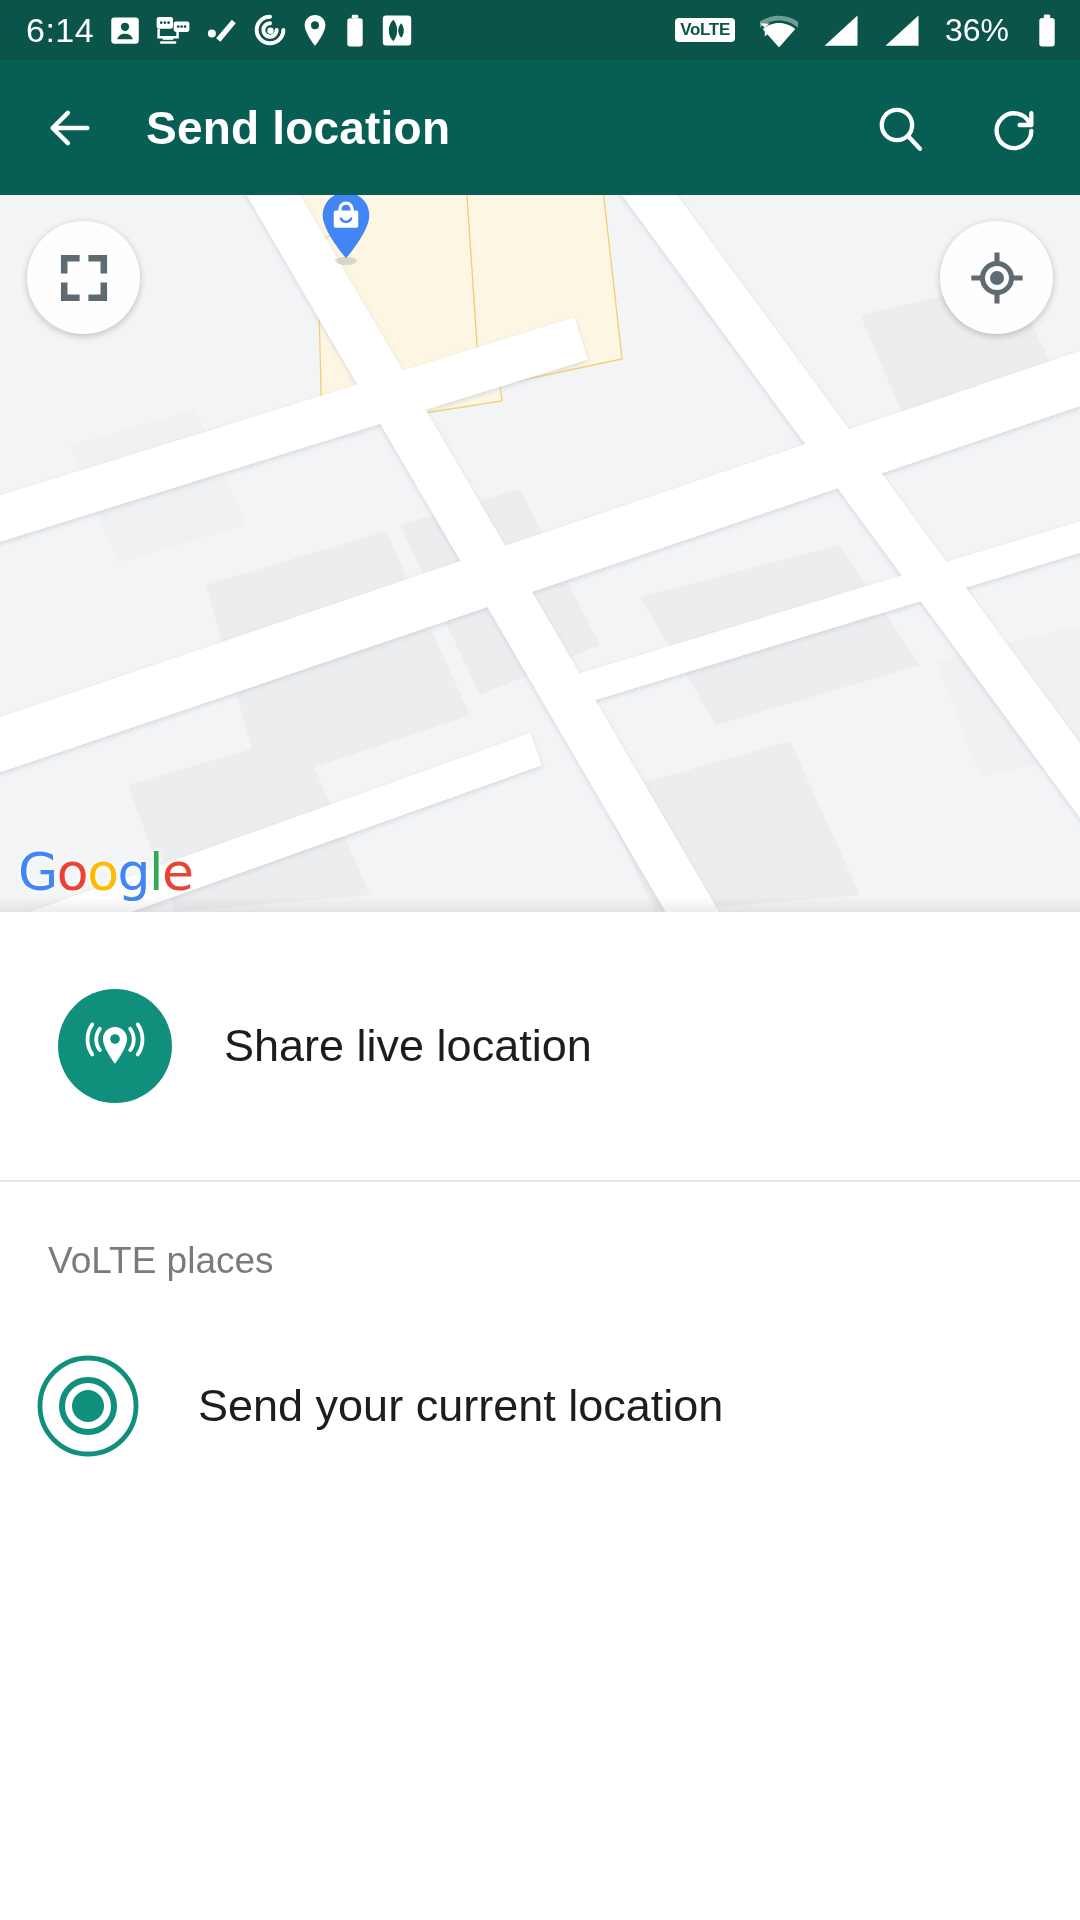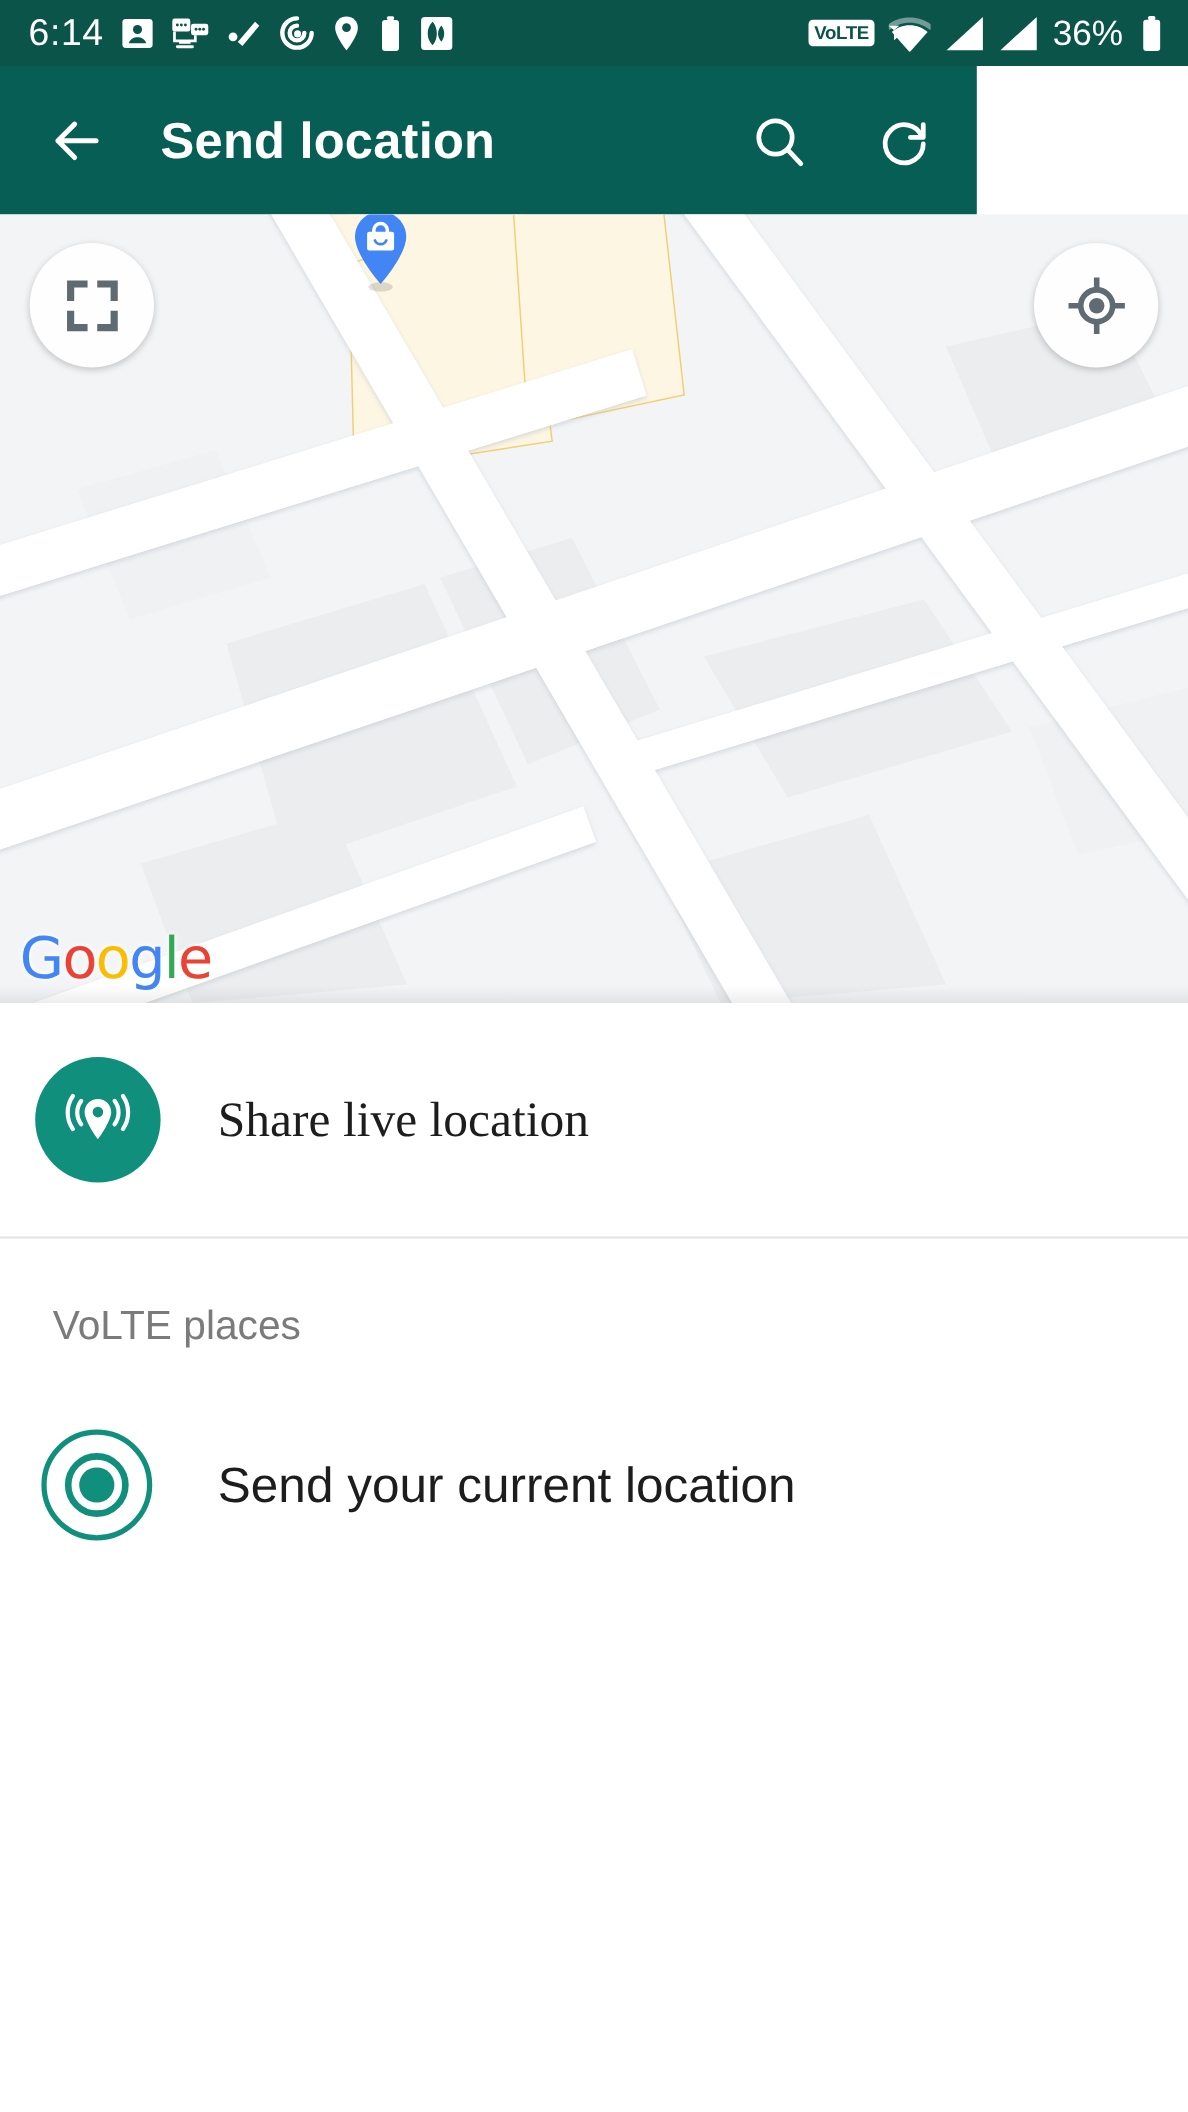--- a/index.html
+++ b/index.html
@@ -12,31 +12,31 @@
   .screen { position:relative; width:1080px; height:1920px; background:#fff; }
 
   
   .status-bar {
     position:absolute; top:0; left:0; width:1080px; height:60px;
     background:#0B5449; display:flex; 
     padding:0 22px 0 26px; color:#fff;
   }
   .status-clock { font-size:34px; font-weight:400; letter-spacing:.5px; line-height:1; }
   .status-left { display:flex; align-items:center; gap:16px; }
-  .status-right { margin-left:auto; display:flex; align-items:center; gap:13px; }
+  .status-right { margin-left:auto; display:flex; align-items:center; gap:25px; }
   .sicon { display:block; }
   .volte-badge {
     background:#fff; color:#0B5449; font-size:17px; font-weight:700;
     border-radius:4px; padding:1px 5px; line-height:1.25; letter-spacing:-.3px;
   }
   .battery-pct { font-size:32px; font-weight:400; line-height:1; margin-right:2px; }
 
   
   .app-bar {
-    position:absolute; top:60px; left:0; width:888px; height:135px;
+    position:absolute; top:60px; left:0; width:1080px; height:135px;
     background:#075E54; display:flex; align-items:center; padding:0 40px 0 44px;
   }
   .app-title {
     color:#fff; font-size:46px; font-weight:700; margin-left:50px;
     letter-spacing:.2px; white-space:nowrap;
   }
   .appbar-actions { margin-left:auto; display:flex; align-items:center; gap:62px; }
   .appbar-btn { display:flex; align-items:center; justify-content:center; cursor:pointer; }
 
   
@@ -64,21 +64,21 @@
     font-size:52px; font-weight:500; letter-spacing:-1.5px; line-height:1;
     font-family:"DejaVu Sans", sans-serif;
     text-shadow:0 0 7px rgba(255,255,255,.95), 0 0 4px rgba(255,255,255,.95);
     user-select:none;
   }
 
   
   .sheet { position:absolute; top:912px; left:0; width:1080px; height:1008px; background:#fff; }
 
   .row { display:flex; align-items:center; cursor:pointer; }
-  .row-live { height:212px; padding-left:32px;font-family:Liberation Serif, serif; }
+  .row-live { height:268px; padding-left:58px; }
   .live-badge {
     width:114px; height:114px; border-radius:50%;
     display:flex; align-items:center; justify-content:center; flex:0 0 auto;
   }
   .row-label {
     font-size:45px; color:#1d1d1d; font-weight:400; white-space:nowrap;
   }
   .live-label { margin-left:52px; }
 
   .divider { height:2px; background:#E4E4E4; width:100%; }

